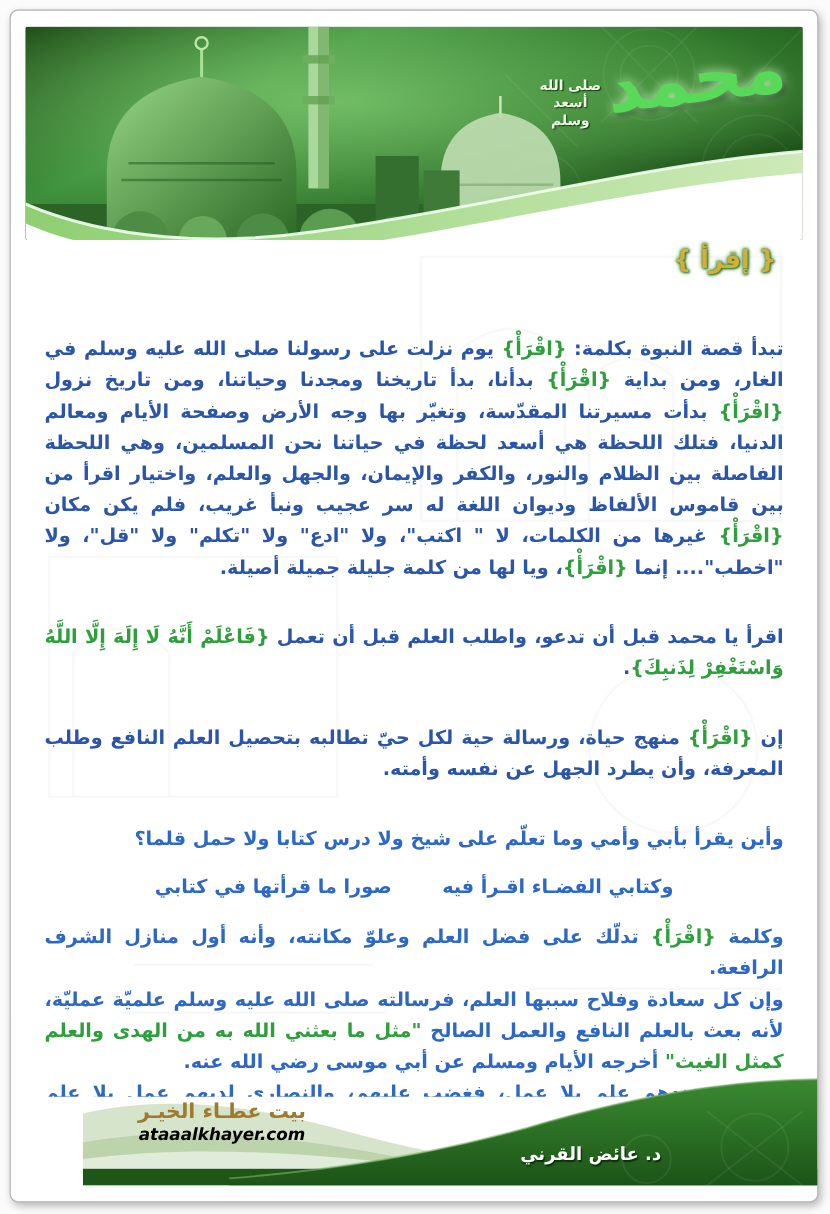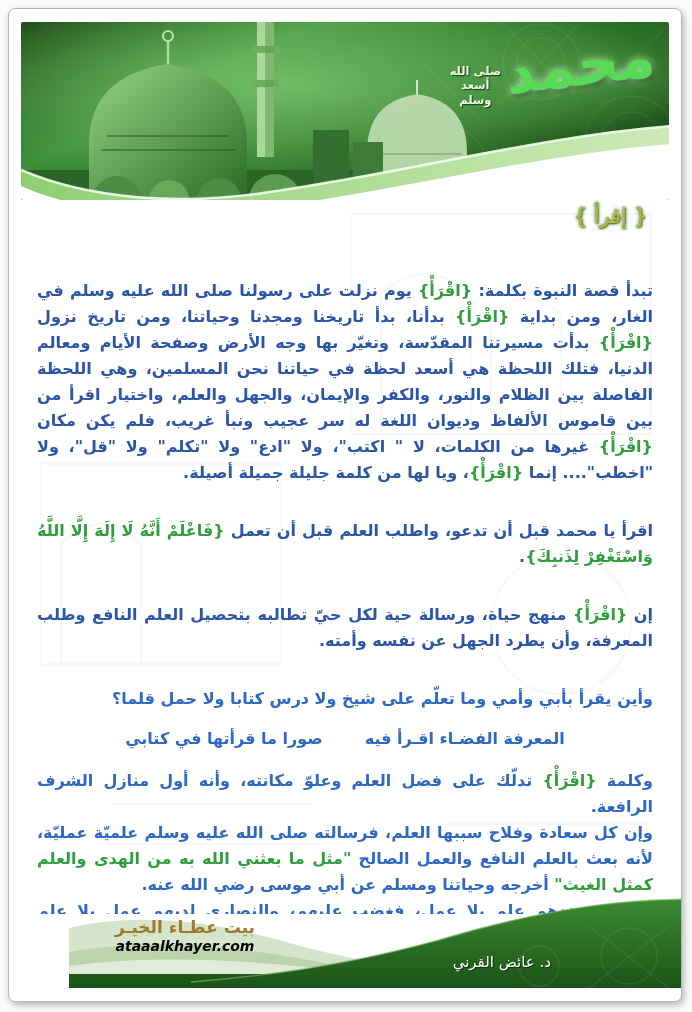--- a/index.html
+++ b/index.html
@@ -35,21 +35,21 @@
   }
   .tagline{
     position:absolute;right:170px;top:90px;
     font-size:25px;font-weight:bold;color:#e8d44e;
     text-shadow:1px 2px 2px rgba(5,45,5,.9);
   }
   
   .iqra-title{
     direction:rtl;
     padding:4px 22px 0 0;height:34px;
-    font-size:21px;font-weight:normal;color:#d4af35;
+    font-size:21px;font-weight:bold;color:#d4af35;
     text-shadow:0 0 2px #2d7a2d,0 0 4px #3b8f36,1px 1px 2px rgba(0,60,0,.75);
   }
   
   .content{
     direction:rtl;
     padding:8px 16px 0 16px;
     height:668px;overflow:hidden;
     font-weight:bold;font-size:16px;line-height:26px;
     text-align:justify;
     position:relative;z-index:2;
@@ -70,21 +70,21 @@
   }
   .footer svg{position:absolute;left:0;top:0;}
   .brand{
     position:absolute;left:46px;top:22px;text-align:center;
     color:#9d7b2e;line-height:1.15;
   }
   .brand-ar{font-size:17px;font-weight:bold;letter-spacing:1px;}
   .brand-domain{font-size:14px;font-weight:bold;font-style:italic;color:#000000;text-decoration:none;display:block;}
   .author{
     position:absolute;right:118px;bottom:17px;
-    color:#ffffff;font-size:15px;font-weight:normal;
+    color:#ffffff;font-size:15px;font-weight:bold;
     text-shadow:1px 1px 1px rgba(5,40,5,.85);
   }
 </style>
 </head>
 <body>
 
 <div class="page">
 
   <div class="header">
     <svg width="650" height="178" viewBox="0 0 650 178">
@@ -181,25 +181,25 @@
       <path d="M80,640 H300 M90,600 H290 M420,620 H630"></path>
     </g>
   </svg>
 
   <div class="content">
     <p class="para tone-dark"><span>تبدأ قصة النبوة بكلمة: </span><span class="seg-green">{اقْرَأْ}</span><span> يوم نزلت على رسولنا صلى الله عليه وسلم في الغار، ومن بداية </span><span class="seg-green">{اقْرَأْ}</span><span> بدأنا، بدأ تاريخنا ومجدنا وحياتنا، ومن تاريخ نزول </span><span class="seg-green">{اقْرَأْ}</span><span> بدأت مسيرتنا المقدّسة، وتغيّر بها وجه الأرض وصفحة الأيام ومعالم الدنيا، فتلك اللحظة هي أسعد لحظة في حياتنا نحن المسلمين، وهي اللحظة الفاصلة بين الظلام والنور، والكفر والإيمان، والجهل والعلم، واختيار اقرأ من بين قاموس الألفاظ وديوان اللغة له سر عجيب ونبأ غريب، فلم يكن مكان </span><span class="seg-green">{اقْرَأْ}</span><span> غيرها من الكلمات، لا " اكتب"، ولا "ادع" ولا "تكلم" ولا "قل"، ولا "اخطب".... إنما </span><span class="seg-green">{اقْرَأْ}</span><span>، ويا لها من كلمة جليلة جميلة أصيلة.</span></p>
     <p class="para tone-dark"><span>اقرأ يا محمد قبل أن تدعو، واطلب العلم قبل أن تعمل </span><span class="seg-green">{فَاعْلَمْ أَنَّهُ لَا إِلَهَ إِلَّا اللَّهُ وَاسْتَغْفِرْ لِذَنبِكَ}</span><span>.</span></p>
     <p class="para tone-dark"><span>إن </span><span class="seg-green">{اقْرَأْ}</span><span> منهج حياة، ورسالة حية لكل حيّ تطالبه بتحصيل العلم النافع وطلب المعرفة، وأن يطرد الجهل عن نفسه وأمته.</span></p>
     <p class="para tone-bright gap-top"><span>وأين يقرأ بأبي وأمي وما تعلّم على شيخ ولا درس كتابا ولا حمل قلما؟</span></p>
     <div class="poetry">
-      <span>المعرفة الفضـاء اقـرأ فيه</span>
+      <span>وكتابي الفضـاء اقـرأ فيه</span>
       <span>صورا ما قرأتها في كتابي</span>
     </div>
     <p class="para tone-bright"><span>وكلمة </span><span class="seg-green">{اقْرَأْ}</span><span> تدلّك على فضل العلم وعلوّ مكانته، وأنه أول منازل الشرف الرافعة.</span></p>
-    <p class="para tone-bright"><span>وإن كل سعادة وفلاح سببها العلم، فرسالته صلى الله عليه وسلم علميّة عمليّة، لأنه بعث بالعلم النافع والعمل الصالح </span><span class="seg-green">"مثل ما بعثني الله به من الهدى والعلم كمثل الغيث"</span><span> أخرجه وحياتنا ومسلم عن أبي موسى رضي الله عنه.</span></p>
+    <p class="para tone-bright"><span>وإن كل سعادة وفلاح سببها العلم، فرسالته صلى الله عليه وسلم علميّة عمليّة، لأنه بعث بالعلم النافع والعمل الصالح </span><span class="seg-green">"مثل ما بعثني الله به من الهدى والعلم كمثل الغيث"</span><span> أخرجه الأيام ومسلم عن أبي موسى رضي الله عنه.</span></p>
     <p class="para tone-bright"><span>فاليهود عندهم علم بلا عمل، فغضب عليهم، والنصارى لديهم عمل بلا علم فضلوا، فأمرنا بالاستعاذة من سبيل الطائفتين </span></p>
   </div>
 
   <div class="footer">
     <svg width="650" height="92" viewBox="0 0 650 92">
       <defs>
         <linearGradient id="fgreen" x1="0" y1="0" x2="0" y2="1">
           <stop offset="0" stop-color="#3a8a31"></stop>
           <stop offset="1" stop-color="#1c5418"></stop>
         </linearGradient>

